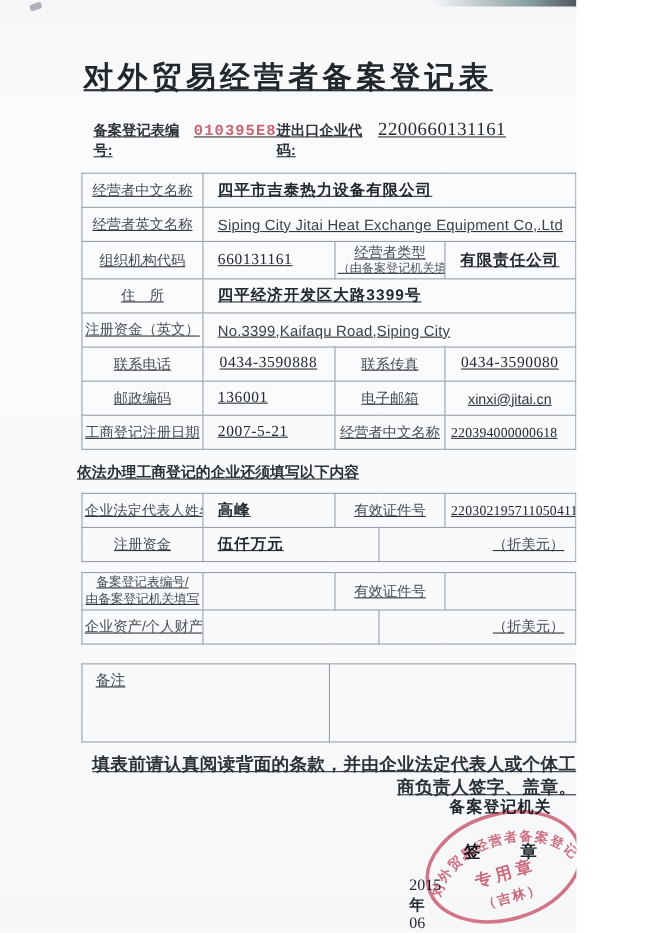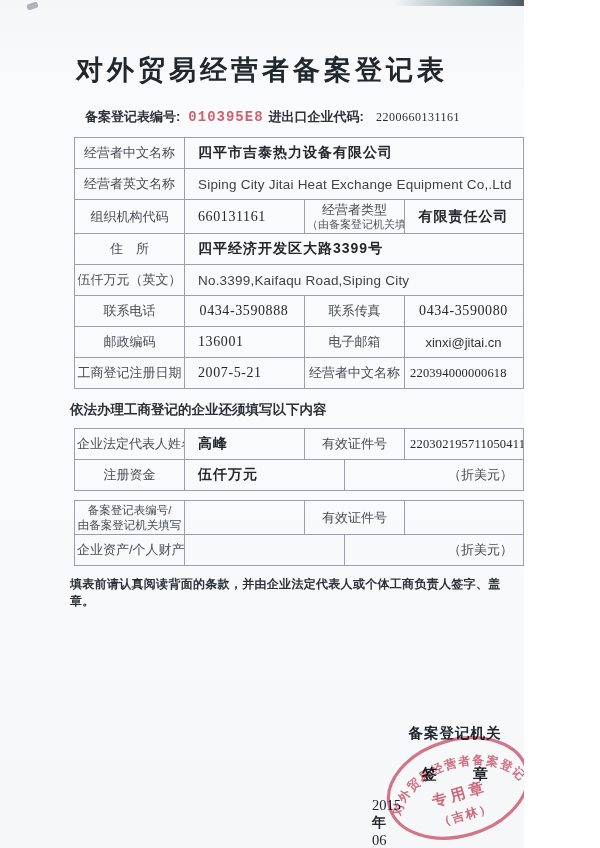--- a/index.html
+++ b/index.html
@@ -3,40 +3,41 @@
 <meta charset="utf-8">
 <style>
   html,body{margin:0;padding:0;}
   .page{
     position:relative;
     width:524px;height:848px;
     background:linear-gradient(180deg,#f4f6f8 0%,#fafbfc 12%,#f8fafb 55%,#f5f7f9 100%);
     font-family:"Liberation Sans","DejaVu Sans",sans-serif;
     color:#30363c;
     overflow:hidden;
+    text-decoration:underline;
   }
   
   .art-tr{position:absolute;top:0;right:0;width:130px;height:6px;
     background:linear-gradient(to right,rgba(40,80,85,0),rgba(35,75,80,.55) 70%,rgba(25,35,45,.75));
     border-bottom-left-radius:6px;}
   .art-tl{position:absolute;top:3px;left:27px;width:11px;height:6px;
     background:rgba(90,95,110,.45);transform:rotate(-18deg);border-radius:2px;}
   .art-ink{position:absolute;top:779px;left:552px;width:0;height:0;
     border-left:5px solid rgba(20,20,25,.8);border-top:4px solid transparent;border-bottom:4px solid transparent;}
 
   .title{margin:0;padding-top:52px;text-align:center;
     font-size:27px;font-weight:bold;letter-spacing:4px;color:#22272c;}
 
   .meta{display:flex;justify-content:space-between;align-items:baseline;
     margin:20px 64px 0 85px;font-size:13px;font-weight:bold;color:#2c3238;}
   .meta .left,.meta .right{display:flex;align-items:baseline;}
   .form-no{margin-left:8px;font-family:"Liberation Mono","DejaVu Sans Mono",monospace;
     font-size:14px;font-weight:bold;letter-spacing:1px;color:#cd6371;}
   .imp-code{margin-left:12px;font-family:"Liberation Serif","DejaVu Serif",serif;
-    font-size:12px;font-weight:normal;letter-spacing:.5px;color:#272c31;}
+    font-size:17px;font-weight:normal;letter-spacing:.5px;color:#272c31;}
 
   table.grid{border-collapse:collapse;table-layout:fixed;
     margin-left:74px;width:449px;}
   table.grid td{border:1px solid #98a1ab;overflow:hidden;white-space:nowrap;}
   .t1{margin-top:11px;}
   tr.r{height:31px;}
   tr.rt{height:34px;}
   td.lab{text-align:center;font-size:13px;color:#474d55;padding:0 2px;}
   td.lab .sub{font-size:11px;line-height:1.1;color:#50565e;}
   td.lab .l1{line-height:1.15;}
@@ -51,21 +52,21 @@
   td.usd{text-align:right;padding-right:10px;font-size:13px;color:#474d55;}
 
   .sect{margin:12px 0 0 70px;font-size:13.5px;font-weight:bold;color:#2b3137;}
   .sect2{margin:13px 0 0 70px;font-size:12px;font-weight:bold;color:#2b3137;}
   .t2,.t3{margin-top:9px;}
 
   .t-remarks{margin-top:17px;}
   .t-remarks td{height:64px;vertical-align:top;}
   .t-remarks td.remlab{padding:6px 0 0 12px;font-size:13.5px;color:#474d55;}
 
-  .footnote{margin:10px 0 0 70px;font-size:12px;font-weight:bold;color:#2b3137;letter-spacing:.3px;}
+  .footnote{margin:10px 0 0 70px;font-size:16px;font-weight:bold;color:#2b3137;letter-spacing:.3px;text-align:right;}
 
   .signblock{position:absolute;left:348px;top:724px;width:214px;text-align:center;}
   .authority{font-size:14.5px;font-weight:bold;color:#23282e;letter-spacing:1px;}
   .seal-label{margin-top:22px;font-size:15px;font-weight:bold;color:#1d2227;letter-spacing:16px;text-indent:16px;}
   .dateline{position:absolute;left:362px;top:797px;display:flex;align-items:baseline;
     font-size:14px;font-weight:bold;color:#23282e;flex-direction:column;}
   .dateline .dnum{font-family:"Liberation Serif","DejaVu Serif",serif;font-weight:normal;font-size:14.5px;}
   .dateline .u1{margin:0 14px 0 10px;}
   .dateline .u2{margin:0 14px 0 8px;}
   .dateline .u3{margin-left:8px;}
@@ -118,21 +119,21 @@
         <div class="l1">经营者类型</div>
         <div class="sub">（由备案登记机关填写）</div>
       </td>
       <td class="val cn ctr">有限责任公司</td>
     </tr>
     <tr class="r">
       <td class="lab">住　所</td>
       <td class="val cn" colspan="4">四平经济开发区大路3399号</td>
     </tr>
     <tr class="r">
-      <td class="lab">伍仟万元（英文）</td>
+      <td class="lab">注册资金（英文）</td>
       <td class="val en" colspan="4">No.3399,Kaifaqu Road,Siping City</td>
     </tr>
     <tr class="r">
       <td class="lab">联系电话</td>
       <td class="val num ctr">0434-3590888</td>
       <td class="lab" colspan="2">联系传真</td>
       <td class="val num ctr">0434-3590080</td>
     </tr>
     <tr class="r">
       <td class="lab">邮政编码</td>
@@ -194,20 +195,32 @@
       <td class="val"></td>
     </tr>
     <tr class="r">
       <td class="lab">企业资产/个人财产</td>
       <td class="val" colspan="2"></td>
       <td class="usd" colspan="2">（折美元）</td>
     </tr>
   </tbody>
     </table>
 
+  <table class="grid t-remarks">
+    <colgroup>
+        <col style="width:225px">
+        <col style="width:224px">
+      </colgroup>
+    <tbody>
+        <tr>
+      <td class="remlab">备注</td>
+      <td></td>
+    </tr>
+  </tbody>
+    </table>
 
   <p class="footnote">填表前请认真阅读背面的条款，并由企业法定代表人或个体工商负责人签字、盖章。</p>
 
   <div class="signblock">
     <div class="authority">备案登记机关</div>
     <div class="seal-label">签 章</div>
   </div>
 
   <div class="dateline">
     <span class="dnum">2015</span>

